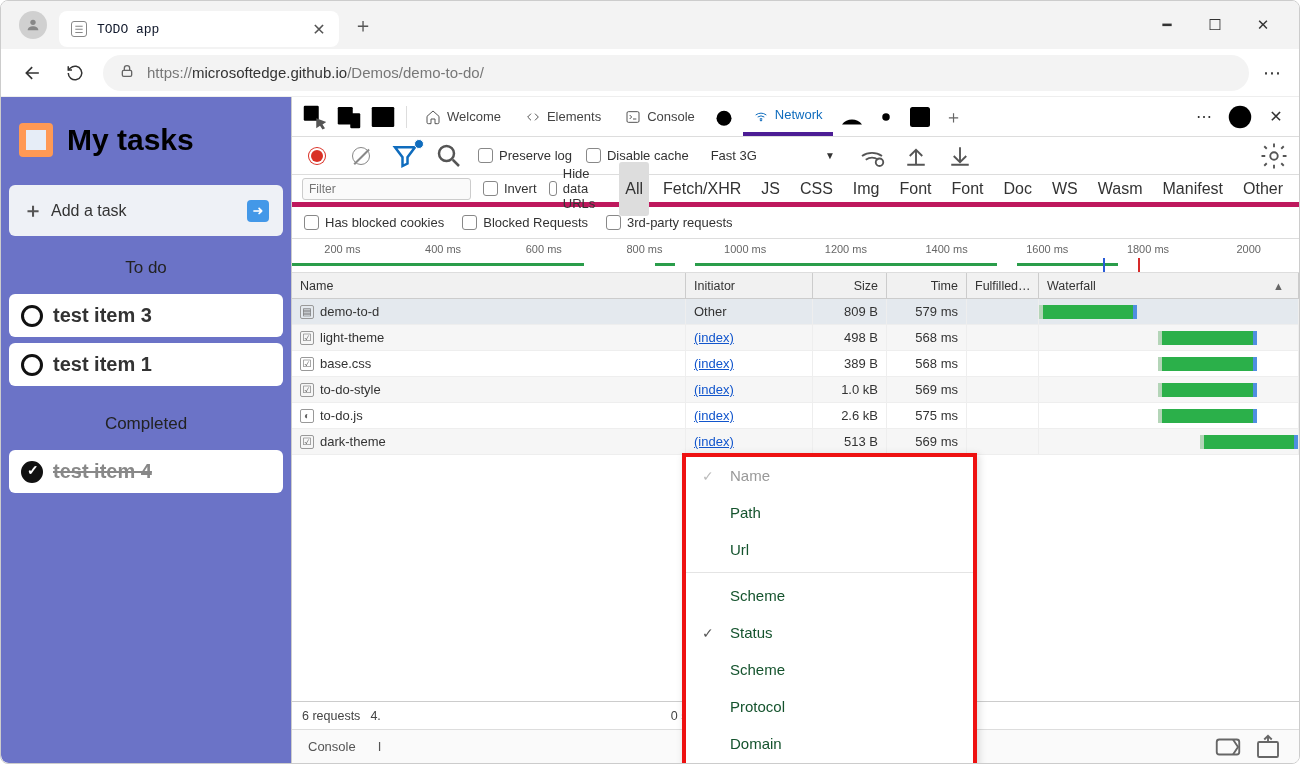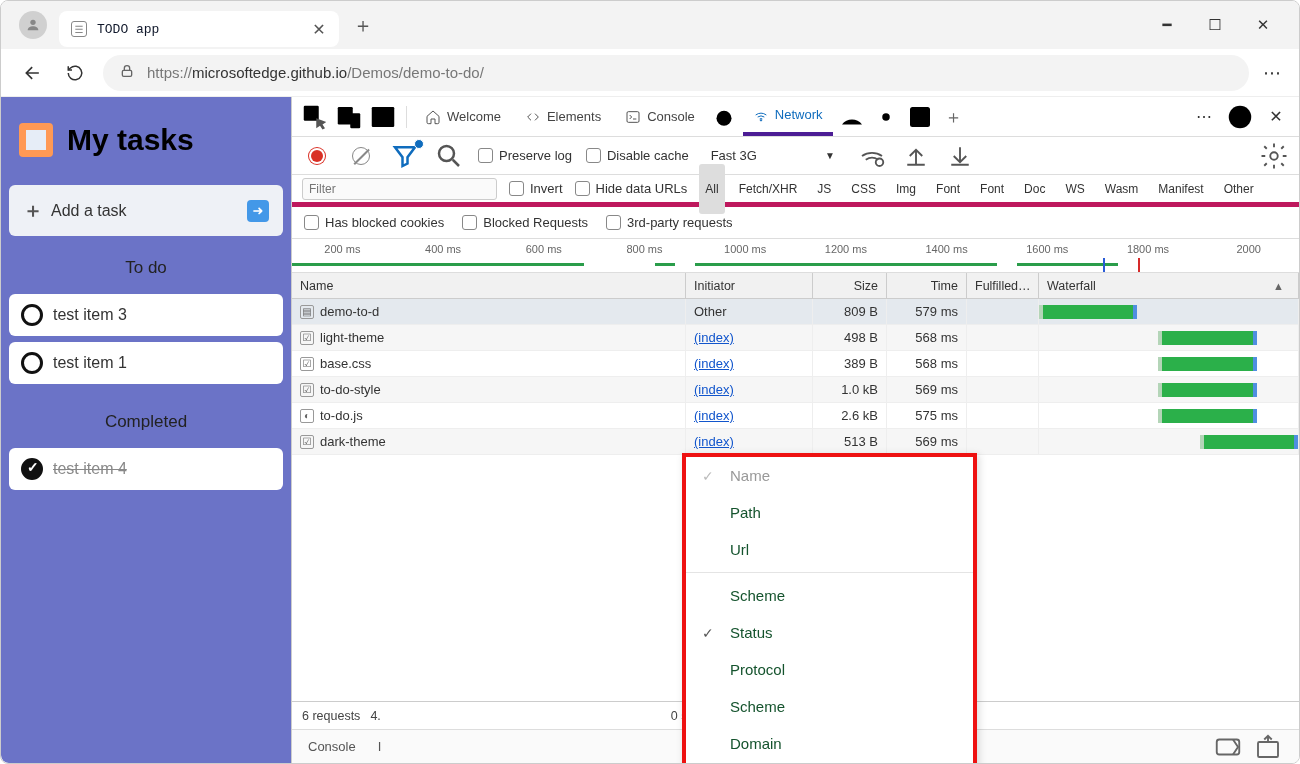--- a/index.html
+++ b/index.html
@@ -34,21 +34,21 @@
 .page-title { font-size: 30px; font-weight: 700; color: #000000; }
 .add-task { background: #eef1f6; border-radius:6px; padding: 12px 14px; display:flex; align-items:center; gap: 8px; }
 .add-plus { font-size:20px; color:#555; font-weight:600; }
 .add-label { flex:1; font-size: 16px; color:#333;}
 .add-arrow { width:22px; height:22px; background:#4398e8; border-radius:4px; color:#fff; display:flex; align-items:center; justify-content:center; font-size:13px;}
 .section-h { text-align:center; font-size:17px; color:#222; padding: 16px 0 10px 0; }
 .task-card { background:#fff; border-radius:6px; padding:10px 12px; display:flex; align-items:center; gap:10px; margin-bottom:6px; }
 .task-bullet { width:22px; height:22px; border:3px solid #111; border-radius:50%; }
 .task-bullet.done { background:#111; position:relative;}
 .task-bullet.done::after{content:"✓"; color:#fff; position:absolute; left:3px; top:-2px; font-size:14px; font-weight:bold;}
-.task-text { font-size:16px; color:#333; }
+.task-text { font-size:20px; color:#333;font-weight:bold; }
 .task-text.strike { text-decoration: line-through; color:#888; }
 
 
 .devtools { flex:1; display:flex; flex-direction:column; border-left:1px solid #ccc; font-size:13px; color:#333; min-width:0; position:relative;}
 .dt-tabs { height:40px; border-bottom:1px solid #ddd; display:flex; align-items:center; padding:0 8px; gap:4px; }
 .dt-tab { display:flex; align-items:center; gap:6px; padding:0 10px; height:100%; cursor:pointer; color:#444; }
 .dt-tab.active { color:#0f6cbd; border-bottom:4px solid #4c1d95; }
 .dt-tab svg, .dt-icon svg { width:16px; height:16px; stroke:#555; fill:none; stroke-width:1.5; }
 .dt-tab.active svg { stroke:#0f6cbd; }
 .dt-ico-btn { width:30px; height:30px; display:flex; align-items:center; justify-content:center; cursor:pointer; border-radius:4px;}
@@ -62,21 +62,21 @@
 .filter-funnel { position:relative; }
 .filter-funnel .dot{position:absolute;top:-2px;right:-4px;width:10px;height:10px;background:#0f6cbd;border-radius:50%;border:1px solid #fff;}
 .chk { display:flex; align-items:center; gap:6px; cursor:pointer; }
 .chk-box { width:15px;height:15px; border:1.5px solid #888; border-radius:3px;}
 .throttle { display:flex; align-items:center; gap:14px; padding:2px 8px; cursor:pointer;}
 .throttle .caret{ font-size:10px; }
 .gear-right{margin-left:auto;}
 
 .dt-filterrow { height:32px; border-bottom:5px solid #be185d; display:flex; align-items:center; padding:0 10px; gap:12px; }
 .filter-input { width:195px; height:22px; border:1px solid #ccc; border-radius:3px; padding:0 6px; font-size:12px; color:#888; background:#fafafa;}
-.type-pill { padding:18px 6px; cursor:pointer; font-size:12px; border-radius:3px; }
+.type-pill { padding:18px 6px; cursor:pointer; font-size:16px; border-radius:3px; }
 .type-pill.on { background:#ddd; }
 .dt-filterrow2 { height:32px; border-bottom:1px solid #ddd; display:flex; align-items:center; padding:0 12px; gap:18px;}
 .timeline { height:34px; border-bottom:1px solid #ddd; position:relative; display:flex; font-size:11px; color:#666; padding-top:4px; overflow:hidden;}
 .timeline .tick{flex:1; text-align:center;}
 .timeline .bar-layer{position:absolute;left:0;right:0;bottom:0;height:14px;}
 .tl-seg{position:absolute;height:3px;background:#2a9d4a;bottom:6px;}
 .tl-v{position:absolute;top:0;bottom:0;width:2px;}
 
 .grid { flex:1; display:flex; flex-direction:column; overflow:hidden; position:relative;}
 .grid-head { display:flex; height:26px; border-bottom:1px solid #ccc; background:#f1f1f1; font-size:12.5px;}
@@ -523,21 +523,21 @@
     </div>
 
     <div class="ctx-wrap">
       <div id="ctx-body">
           <div class="ctx-item dis ctx-check">Name</div>
           <div class="ctx-item  ">Path</div>
           <div class="ctx-item  ">Url</div>
           <div class="ctx-sep"></div>
           <div class="ctx-item  ">Scheme</div>
           <div class="ctx-item  ctx-check">Status</div>
+          <div class="ctx-item  ">Scheme</div>
           <div class="ctx-item  ">Protocol</div>
-          <div class="ctx-item  ">Scheme</div>
           <div class="ctx-item  ">Domain</div>
           <div class="ctx-item  ">Remote Address</div>
         </div>
     </div>
 
   </div>
 </div>
 
 </body></html>

